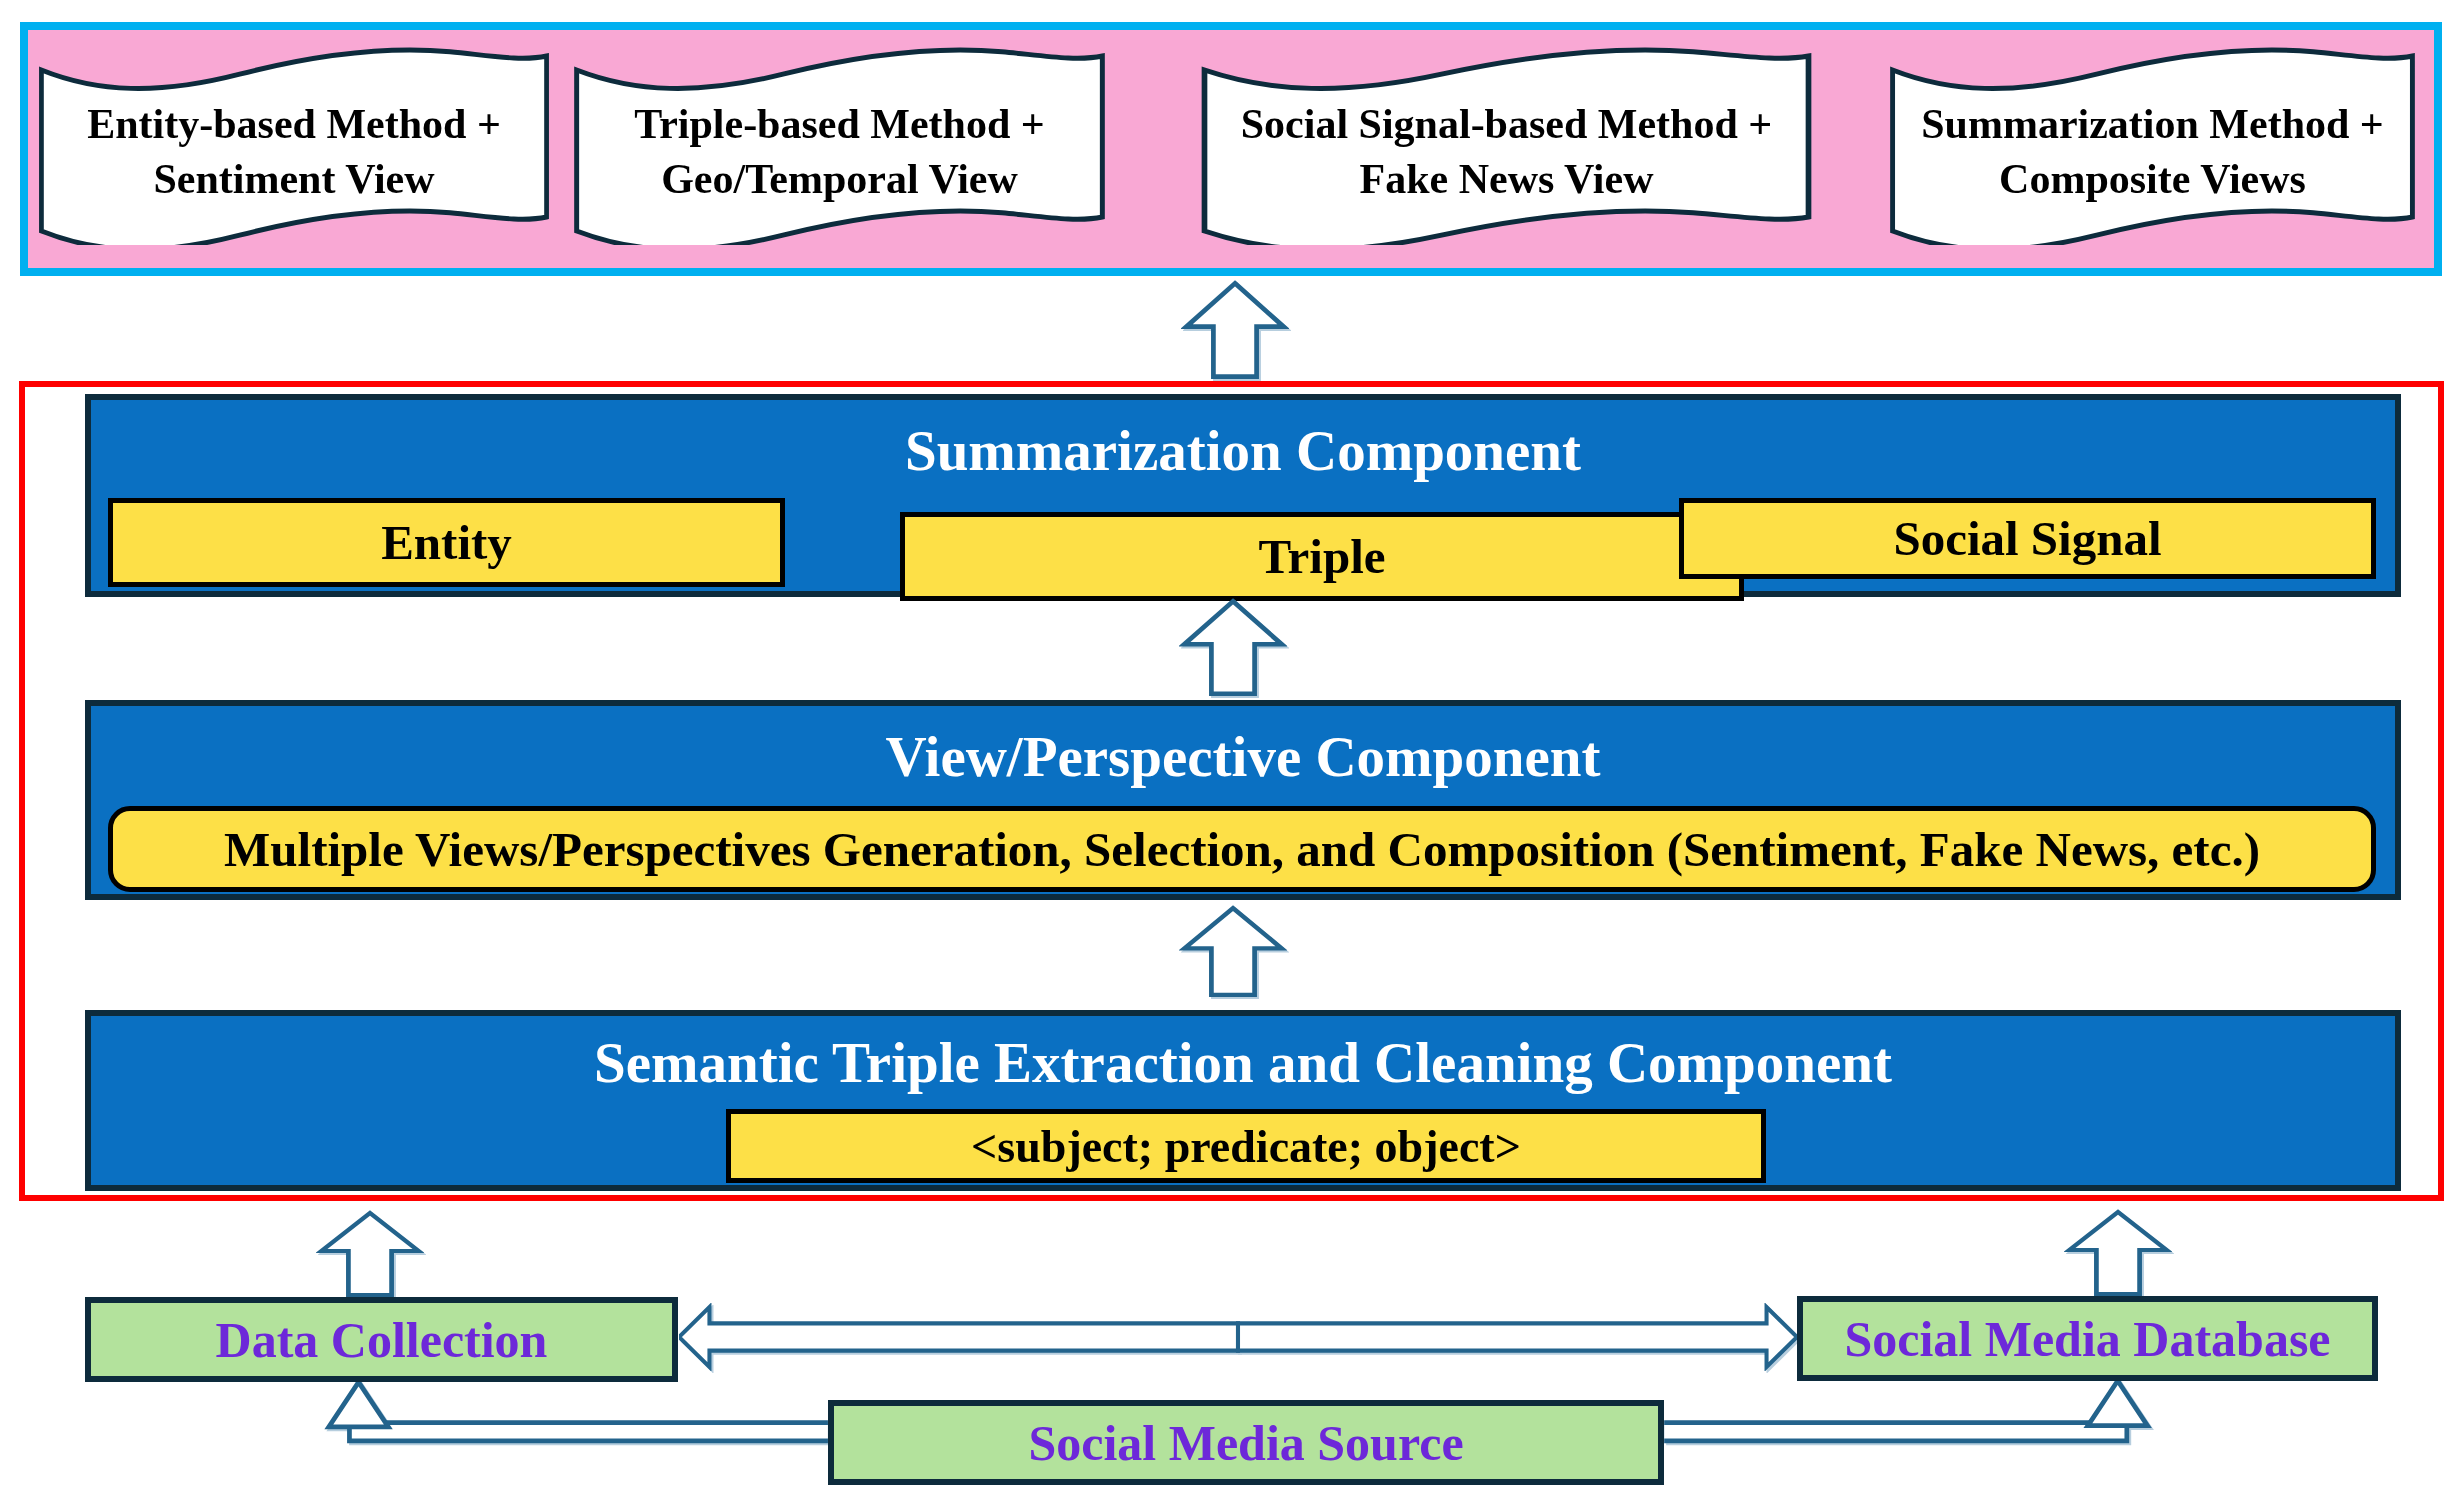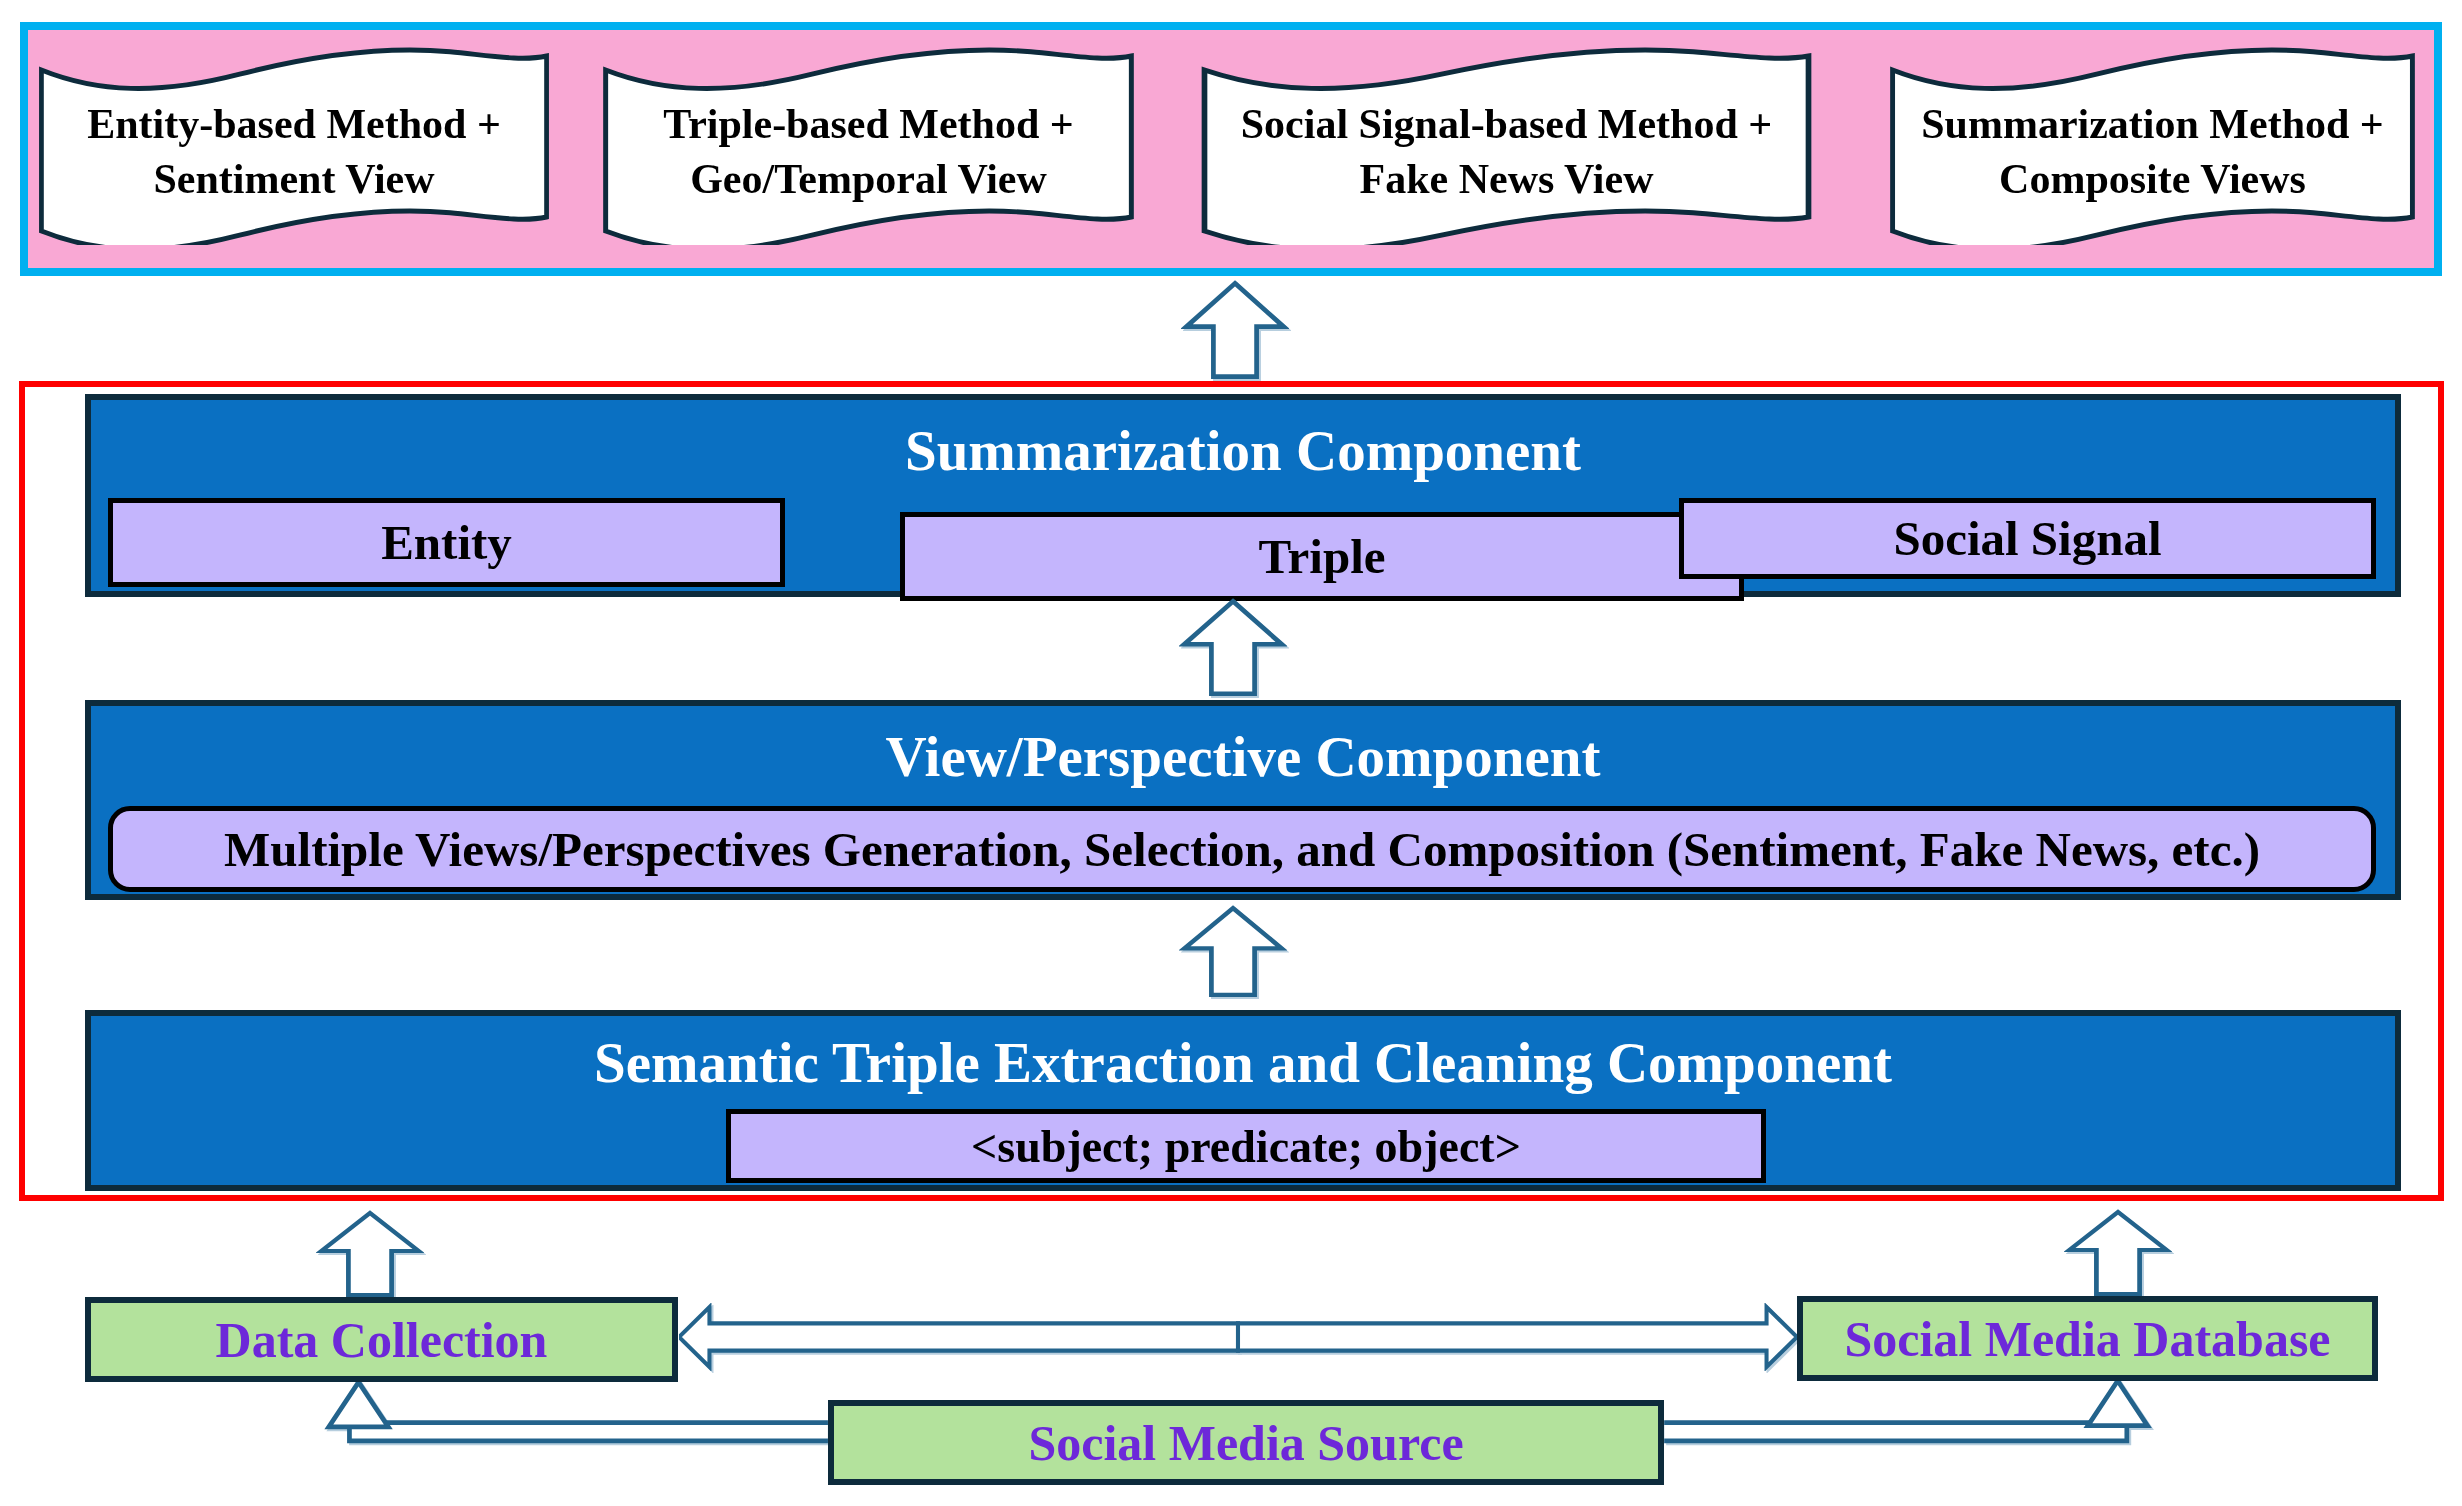--- a/index.html
+++ b/index.html
@@ -15,21 +15,21 @@
   }
   .flag{position:absolute;top:12px;height:203px;}
   .flag svg{position:absolute;inset:0;width:100%;height:100%;}
   .flag .flag-text{
     position:absolute;inset:0;display:flex;flex-direction:column;
     align-items:center;justify-content:center;padding-top:17.6px;
     text-align:center;color:#000;font-size:42px;line-height:1.32;
     white-space:nowrap;
   }
   .flag1{left:8px;width:516px;}
-  .flag2{left:572px;width:537px;}
+  .flag2{left:543px;width:537px;}
   .flag3{left:1170px;width:617px;}
   .flag4{left:1859px;width:531px;}
   
   .red-panel{
     left:19px;top:381px;width:2425px;height:820px;
     border:6px solid #FE0000;box-sizing:border-box;background:#ffffff;
   }
   .component{
     position:absolute;left:60px;width:2316px;box-sizing:border-box;
     background:#0A70C2;border:6.8px solid #0D2B3C;
@@ -37,21 +37,21 @@
   .comp1{top:6.8px;height:203px;}
   .comp2{top:313px;height:200px;}
   .comp3{top:623px;height:181px;}
   .comp-title{
     position:absolute;top:0;left:0;right:0;height:101px;
     display:flex;align-items:center;justify-content:center;
     color:#ffffff;font-size:57px;white-space:nowrap;
   }
   .comp3 .comp-title{height:93px;}
   .white-box{
-    position:absolute;background:#c4b5fd;border:5.4px solid #000000;
+    position:absolute;background:#fde047;border:5.4px solid #000000;
     box-sizing:border-box;display:flex;align-items:center;justify-content:center;
     color:#000;font-size:49px;white-space:nowrap;
   }
   .wb-entity{left:17px;top:98px;width:677px;height:89px;}
   .wb-triple{left:809px;top:98px;width:844px;height:89px;margin-top:14px;}
   .wb-social{left:1588px;top:98px;width:697px;height:81px;}
   .wb-views{left:17px;top:100px;width:2268px;height:86px;font-size:49px;border-radius:22px;}
   .wb-triple-format{left:635px;top:93px;width:1040px;height:74px;font-size:46px;}
   
   .green-box{

